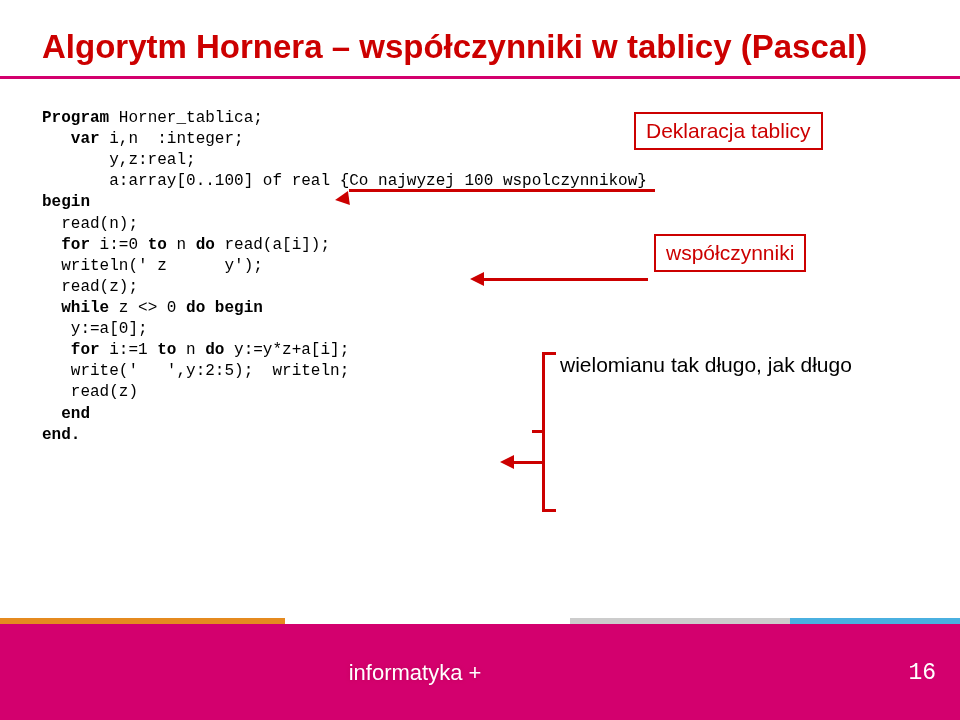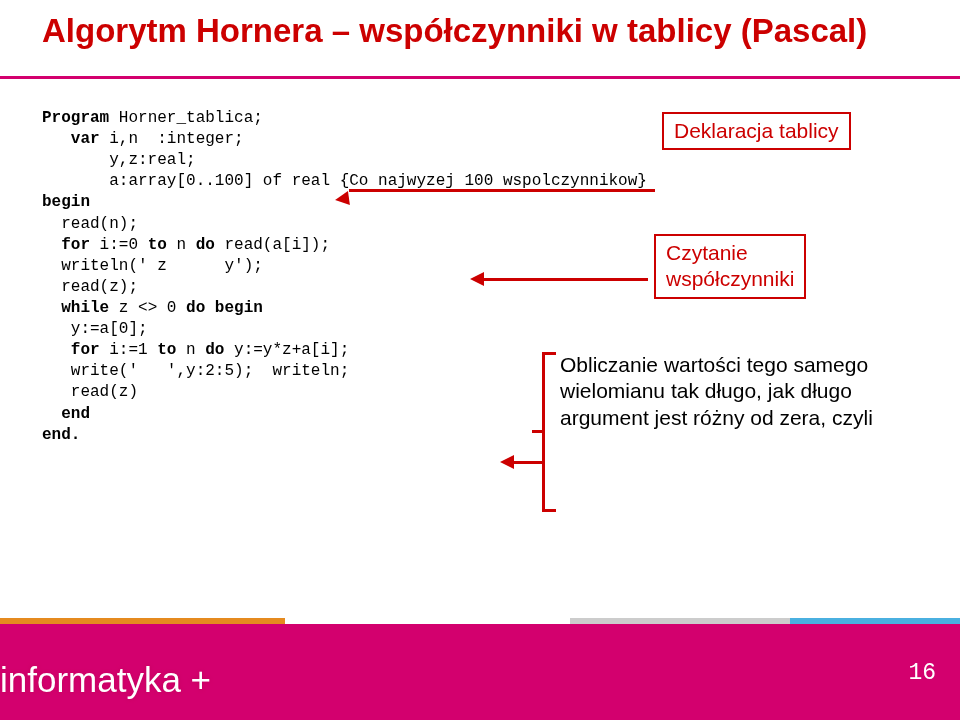--- a/index.html
+++ b/index.html
@@ -6,21 +6,21 @@
   body {
     width: 960px;
     height: 720px;
     background: #fff;
     font-family: Arial, Helvetica, sans-serif;
     position: relative;
     overflow: hidden;
   }
   .title {
     position: absolute;
-    top: 12px;
+    top: 28px;
     left: 42px;
     font-size: 33px;
     font-weight: bold;
     color: #c00;
     font-family: Arial, sans-serif;
   }
   .rule {
     position: absolute;
     top: 76px;
     left: 0;
@@ -46,21 +46,21 @@
     font-size: 21px;
     line-height: 1.25;
     color: #c00;
   }
   .callout.boxed {
     border: 2px solid #c00;
     padding: 4px 10px;
   }
 
   
-  #cb1 { top: 112px; left: 662px; }
+  #cb1 { top: 112px; left: 634px; }
   #cb2 { top: 234px; left: 654px; }
   #cb3 { top: 352px; left: 560px; width: 370px; }
 
   
   .arrow {
     position: absolute;
     height: 0;
   }
   .arrow .shaft {
     position: absolute;
@@ -134,21 +134,22 @@
   .footer-bar .orange { position:absolute; left:0; top:0; width:285px; height:6px; background:#e58a1f; }
   .footer-bar .pink   { position:absolute; left:0; top:6px; width:960px; height:6px; background:#d3006e;}
   .footer-bar .gray   { position:absolute; left:570px; top:0; width:220px; height:6px; background:#ccc;}
   .footer-bar .blue   { position:absolute; left:790px; top:0; width:170px; height:6px; background:#4ab0e0;}
 
   .footer-text {
     position: absolute;
     top: 660px;
     left: 0;
     width: 830px;
-    font-size: 35px;
+    text-align: center;
+    font-size: 22px;
     color: #fff;
     font-family: Arial, sans-serif;
     text-shadow: 0 0 4px #c2005c;
   }
   .slide-num {
     position: absolute;
     top: 660px;
     right: 24px;
     font-size: 23px;
     color: #fff;
@@ -186,42 +187,39 @@
 
 <div id="cb1" class="callout boxed">
   <span>Deklaracja tablicy</span>
 </div>
 <div id="ar1" class="arrow">
   <div class="shaft"></div>
   <div class="head"></div>
 </div>
 
 <div id="cb2" class="callout boxed">
-  <div>Czytanie</div>
   <div>współczynniki</div>
 </div>
 <div id="ar2" class="arrow">
   <div class="shaft"></div>
   <div class="head"></div>
 </div>
 
 <div class="bracket">
   <div class="top"></div>
   <div class="mid"></div>
   <div class="bot"></div>
   <div class="tick"></div>
 </div>
 <div id="ar3" class="arrow">
   <div class="shaft"></div>
   <div class="head"></div>
 </div>
 <div id="cb3" class="callout">
-  <div style="color:#000">Obliczanie wartości tego samego</div>
   <div style="color:#000">wielomianu tak długo, jak długo</div>
-  <div style="color:#000">argument jest różny od zera, czyli</div>
 </div>
 
 <div class="footer-bar">
   <div class="orange"></div>
   <div class="gray"></div>
   <div class="blue"></div>
   <div class="pink"></div>
 </div>
 <div class="footer-bg"></div>
 <div class="footer-text">informatyka +</div>

